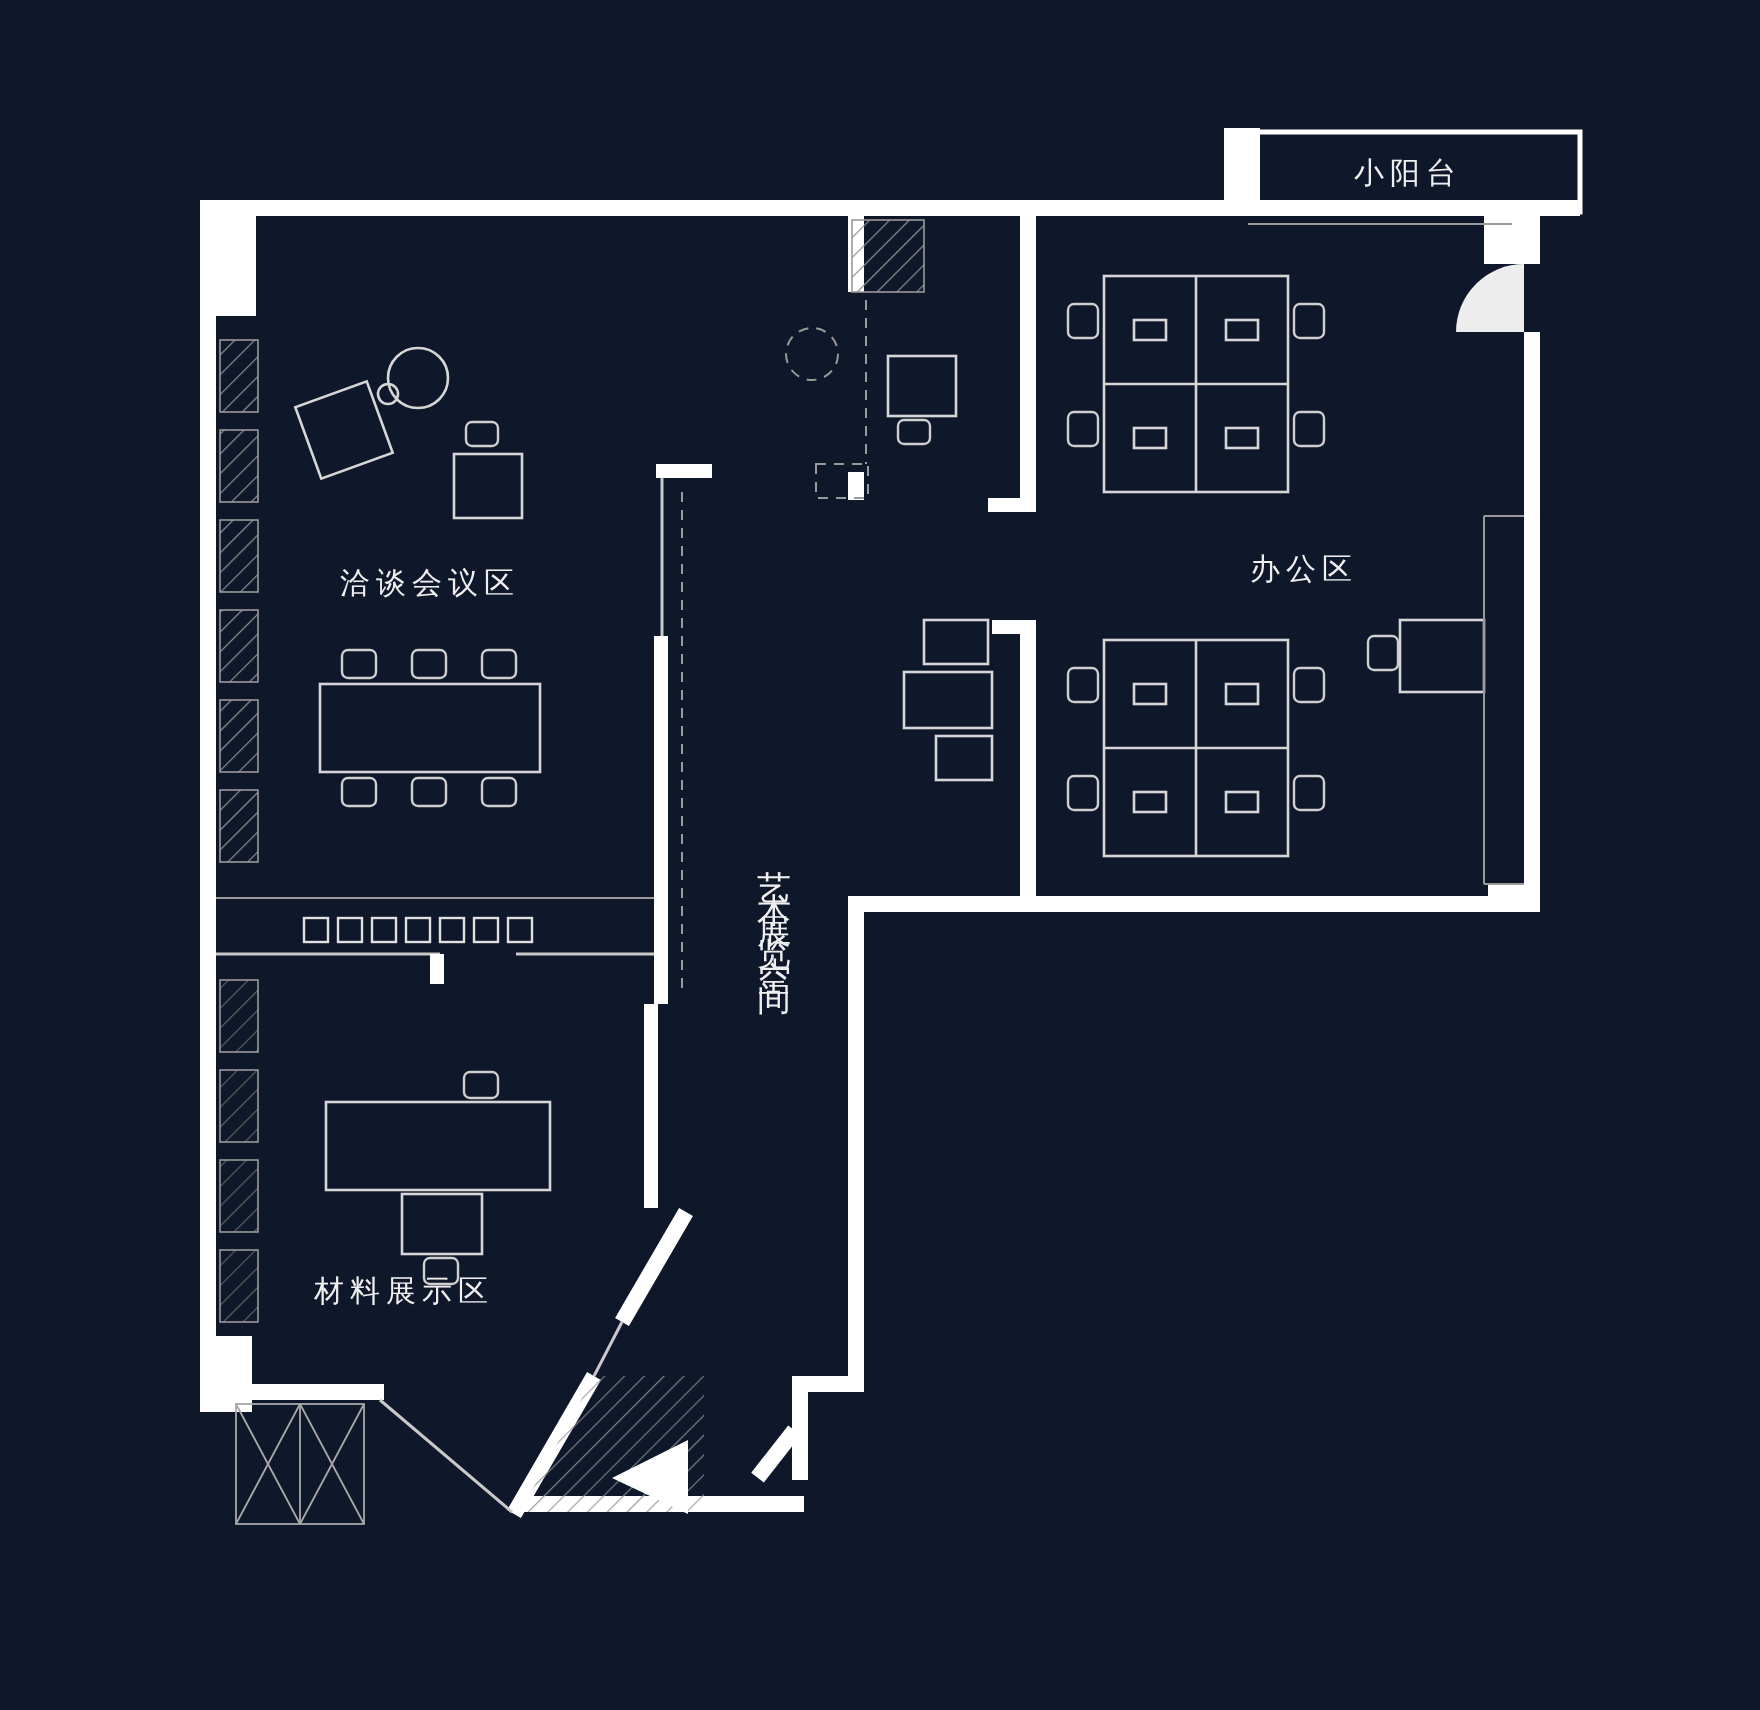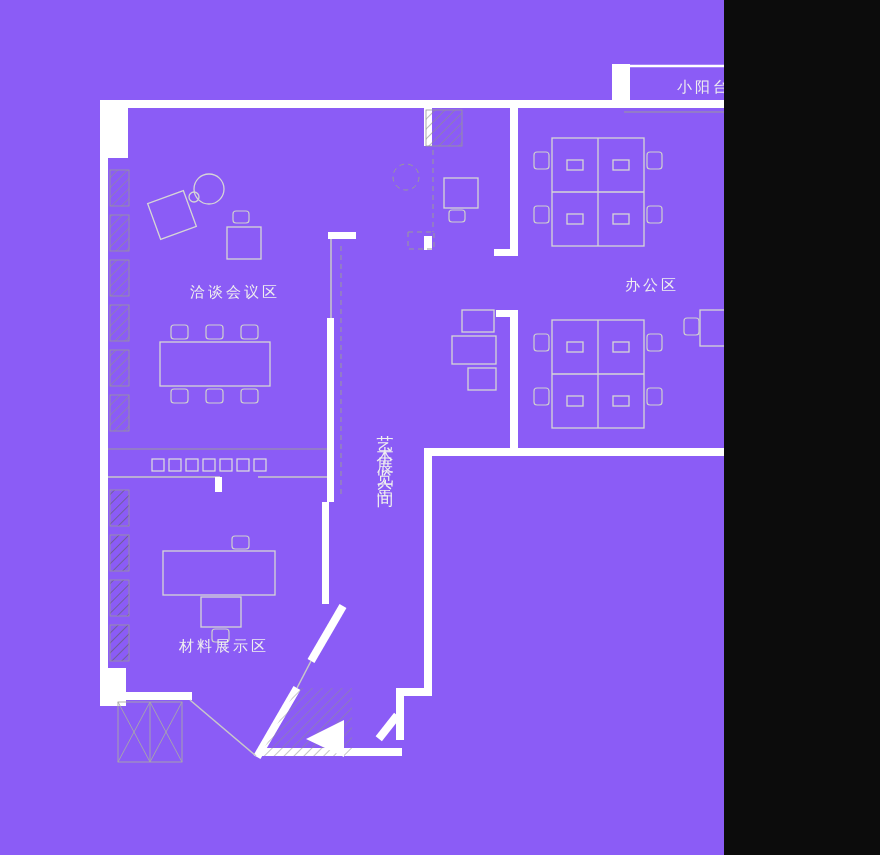--- a/index.html
+++ b/index.html
@@ -1,17 +1,17 @@
 <!DOCTYPE html>
 <html><head>
 <meta charset="utf-8">
 <style>
   html,body{margin:0;padding:0;background:#0c0c0c;}
-  .stage{position:relative;width:724px;height:855px;background:#8b5cf6;overflow:hidden;
-         font-family:Liberation Serif, serif;}
+  .stage{position:relative;width:880px;height:855px;background:#0f172a;overflow:hidden;
+         font-family:Liberation Mono, monospace;}
   .stage svg{position:absolute;left:0;top:0;}
   .labels{position:absolute;inset:0;pointer-events:none;}
   .label{position:absolute;color:#efefef;font-size:15px;letter-spacing:3px;
          transform:translate(-50%,-50%);white-space:nowrap;}
   .label.vertical{writing-mode:vertical-rl;text-orientation:upright;
          letter-spacing:11px;font-size:17px;}
   
   .wall{fill:#ffffff;}
   .wline{stroke:#ffffff;stroke-width:8;}
   .thinw{stroke:#c9c9c9;stroke-width:1.5;fill:none;}
@@ -205,19 +205,19 @@
   <g>
     <circle class="dash" cx="406" cy="177" r="13"></circle>
     <rect class="dash" x="408" y="232" width="26" height="17"></rect>
     <line class="dash" x1="341" y1="246" x2="341" y2="498"></line>
     <line class="dash" x1="433" y1="150" x2="433" y2="232"></line>
   </g>
 </svg>
 
 <div class="labels">
   <div class="label" style="left:704px;top:87px;">小阳台</div>
-  <div class="label" style="left:215px;top:292px;margin-left:20px;">洽谈会议区</div>
+  <div class="label" style="left:215px;top:292px;">洽谈会议区</div>
   <div class="label" style="left:652px;top:285px;text-align:center;">办公区</div>
   <div class="label vertical" style="left:385px;top:455px;">艺术展览空间</div>
-  <div class="label" style="left:224px;top:646px;">材料展示区</div>
+  <div class="label" style="left:202px;top:646px;">材料展示区</div>
 </div>
 
 </div>
 
 </body></html>

